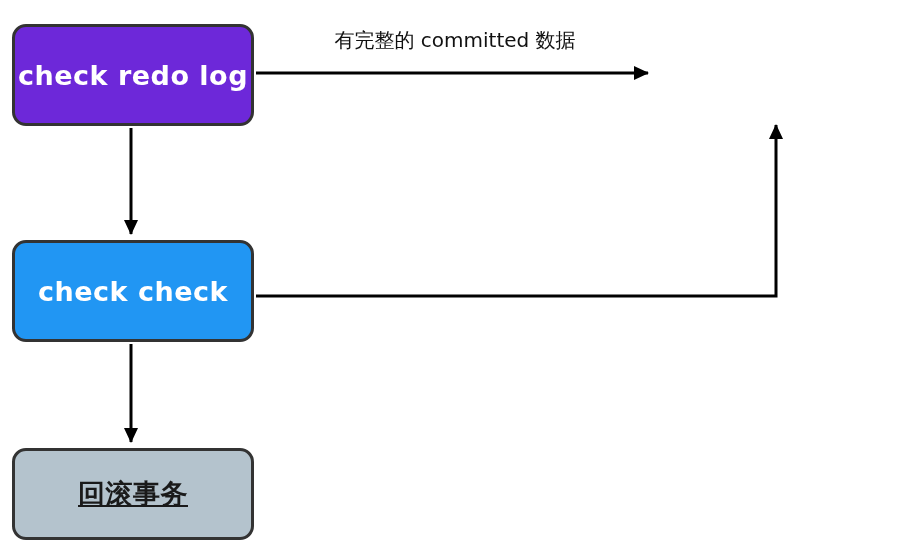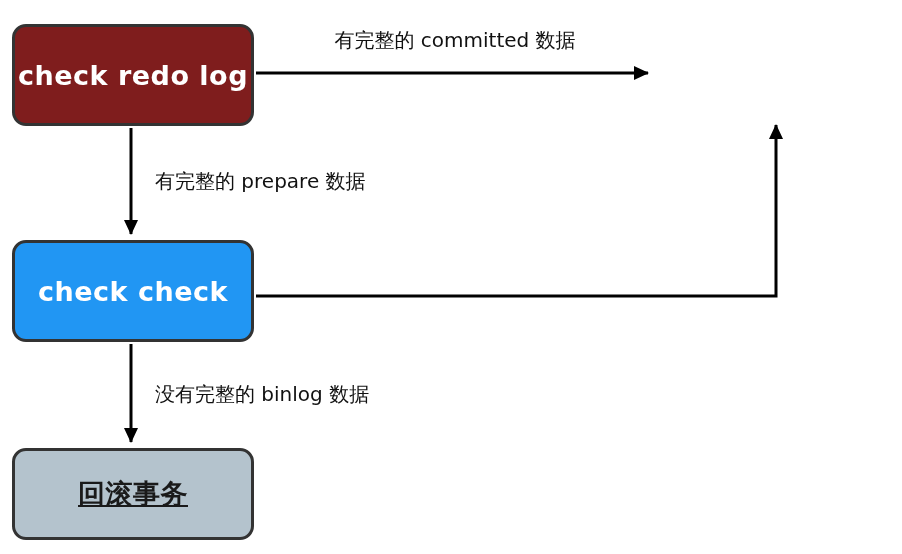--- a/index.html
+++ b/index.html
@@ -67,33 +67,31 @@
       <marker id="arrowhead" markerUnits="userSpaceOnUse" markerWidth="18" markerHeight="18" refX="15" refY="9" orient="auto">
         <path d="M 1 2 L 16 9 L 1 16 Z" fill="#000000"></path>
       </marker>
     </defs>
     <path class="edge" d="M 256 73 L 648 73" marker-end="url(#arrowhead)"></path>
     <path class="edge" d="M 131 128 L 131 234" marker-end="url(#arrowhead)"></path>
     <path class="edge" d="M 256 296 L 776 296 L 776 125" marker-end="url(#arrowhead)"></path>
     <path class="edge" d="M 131 344 L 131 442" marker-end="url(#arrowhead)"></path>
   </svg>
 
-  <div class="node node-redo" style="background-color: #7f1d1d; color: rgb(255, 255, 255); justify-content: center;">
+  <div class="node node-redo" style="background-color: #6d28d9; color: rgb(255, 255, 255); justify-content: center;">
     <span>check redo log</span>
   </div>
 
 
   <div class="node node-binlog" style="background-color: rgb(33, 150, 243); color: rgb(255, 255, 255);">
     <span>check check</span>
   </div>
 
   <div class="node node-rollback" style="background-color: rgb(180, 195, 205); color: rgb(26, 26, 26);">
     <span>回滚事务</span>
   </div>
 
   <div class="edge-label label-redo-commit">有完整的 committed 数据</div>
 
-  <div class="edge-label label-redo-binlog">有完整的 prepare 数据</div>
 
 
-  <div class="edge-label label-binlog-rollback">没有完整的 binlog 数据</div>
 
 </div>
 
 </body></html>

